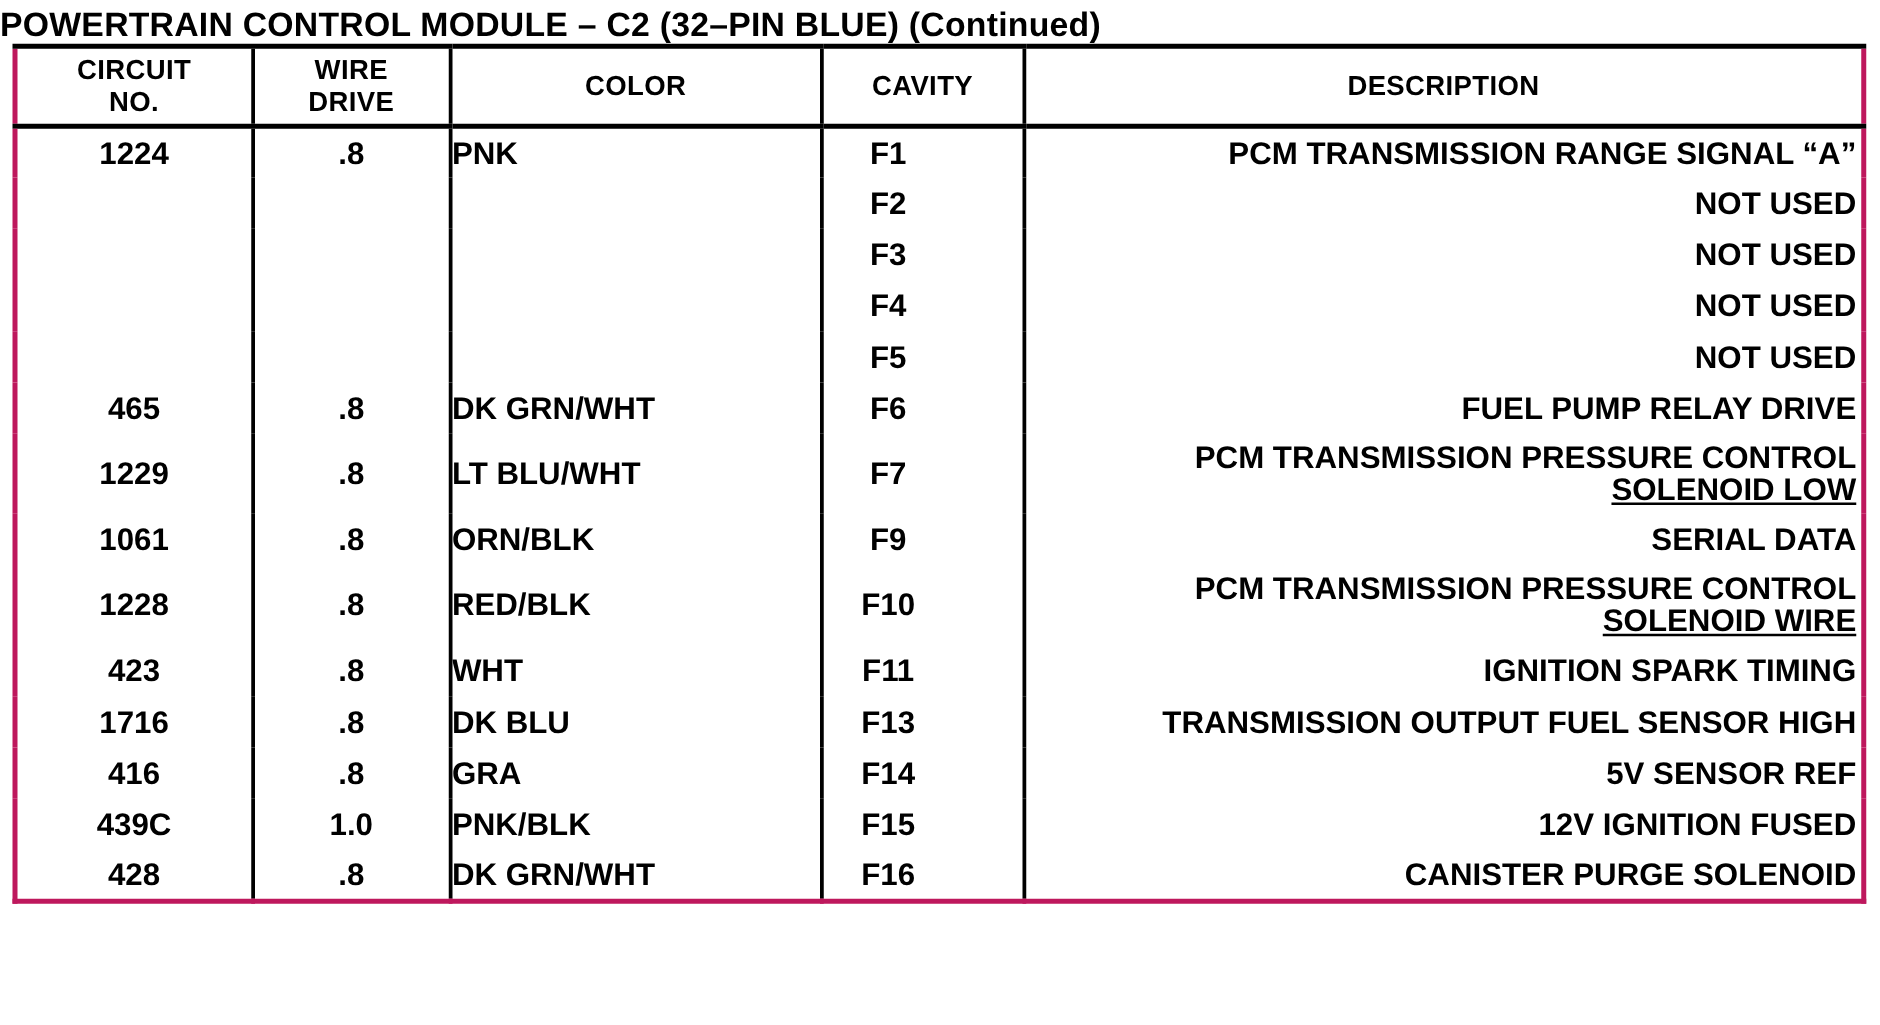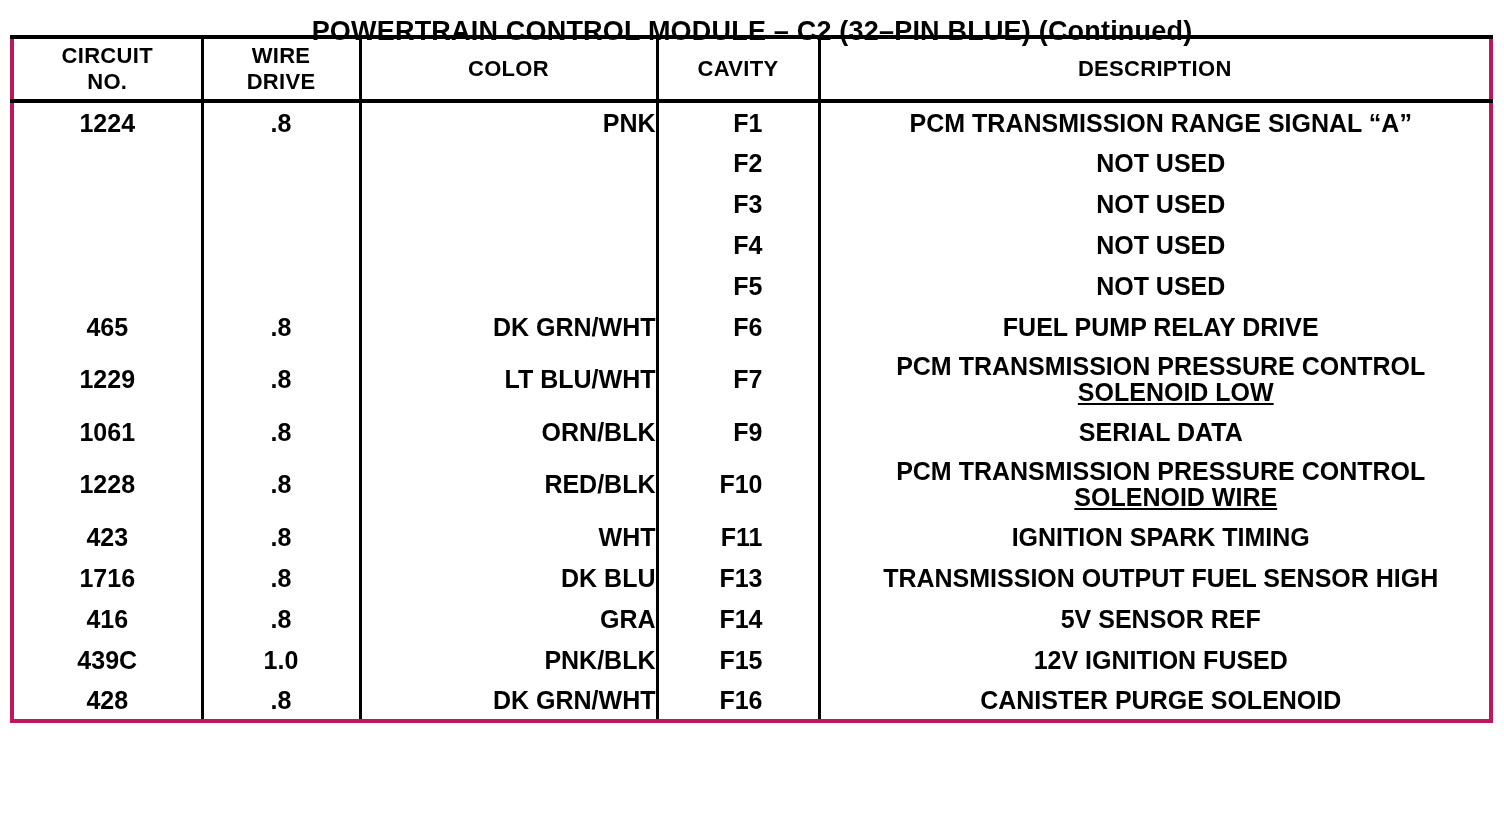--- a/index.html
+++ b/index.html
@@ -5,24 +5,23 @@
   * { margin: 0; padding: 0; box-sizing: border-box; }
   html, body {
     width: 1504px; height: 820px;
     background: #ffffff;
     color: #000000;
     font-family: "Liberation Sans", sans-serif;
     font-weight: 700;
     overflow: hidden;
   }
   .page-title {
-    text-align: center;
     font-size: 27px;
     letter-spacing: 0.2px;
-    padding-top: 16px;
+    padding-top: 5px;
     height: 35px;
     white-space: nowrap;
   }
   table.pinout {
     border-collapse: collapse;
     table-layout: fixed;
     margin-left: 10px;
     width: 1479px;
     border: 4px solid #be185d;
   }
@@ -46,23 +45,23 @@
   tbody td {
     border-left: 3px solid #000;
     border-right: 3px solid #000;
     height: 41px;
     font-size: 25px;
     line-height: 26px;
     vertical-align: middle;
     overflow: hidden;
   }
   td.circuit, td.wire { text-align: center; }
-  td.color { text-align: right; padding-left: 18px; }
-  td.cavity { text-align: right; padding-right: 55px; }
-  td.desc { text-align: center; padding: 6px 4px 6px 16px; }
+  td.color { text-align: left; padding-left: 0; }
+  td.cavity { text-align: center; padding-right: 55px; }
+  td.desc { text-align: right; padding: 6px 4px 6px 16px; }
   td.desc .desc2 { padding-left: 30px; text-decoration: underline; }
 </style>
 </head>
 <body>
 
 <div class="page-title">POWERTRAIN CONTROL MODULE – C2 (32–PIN BLUE) (Continued)</div>
 
 <table class="pinout">
   <colgroup>
     <col class="c-circuit">

